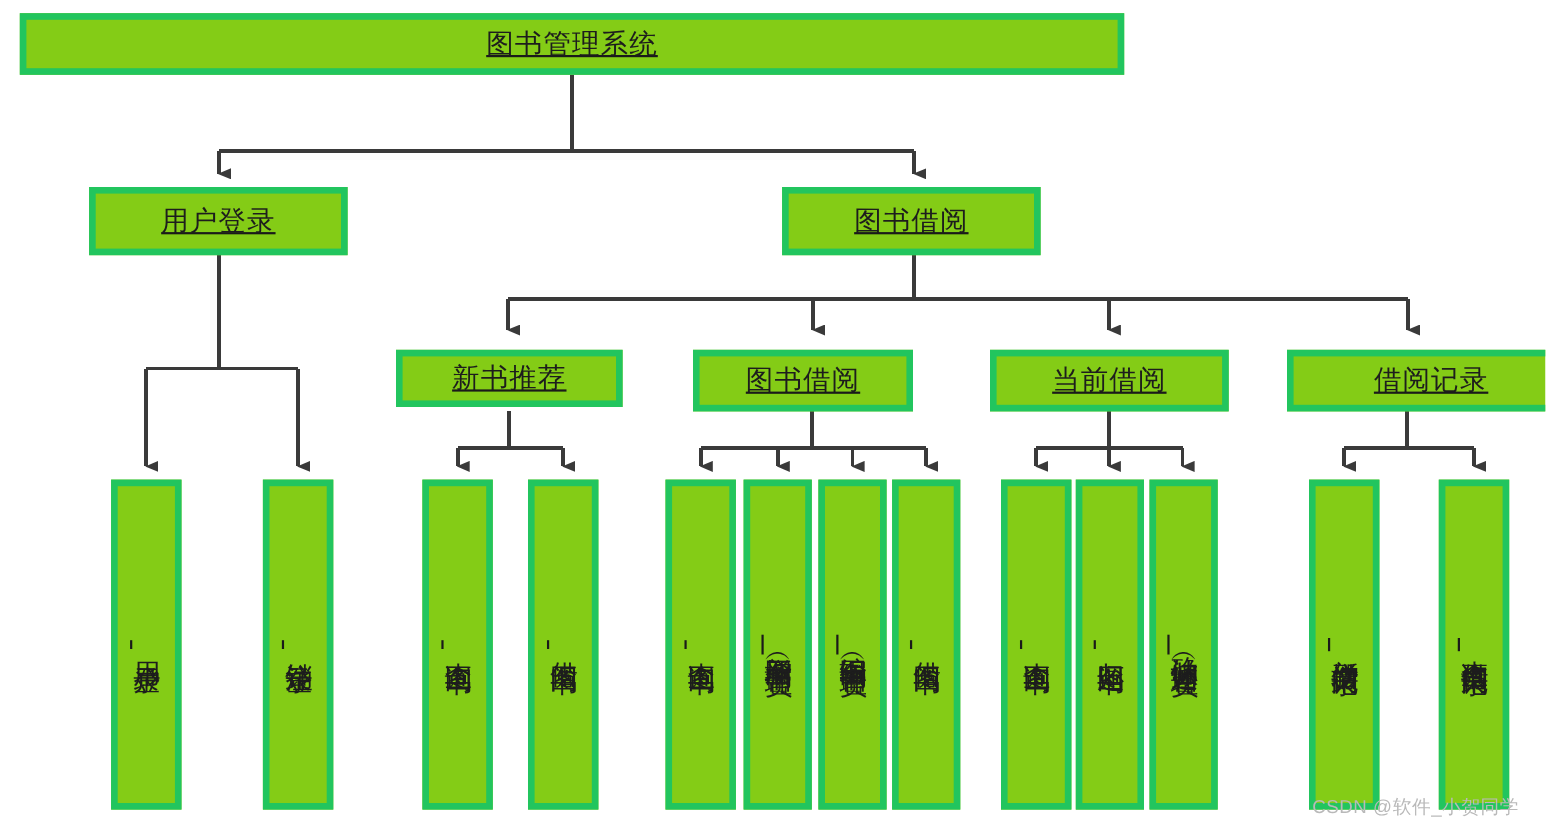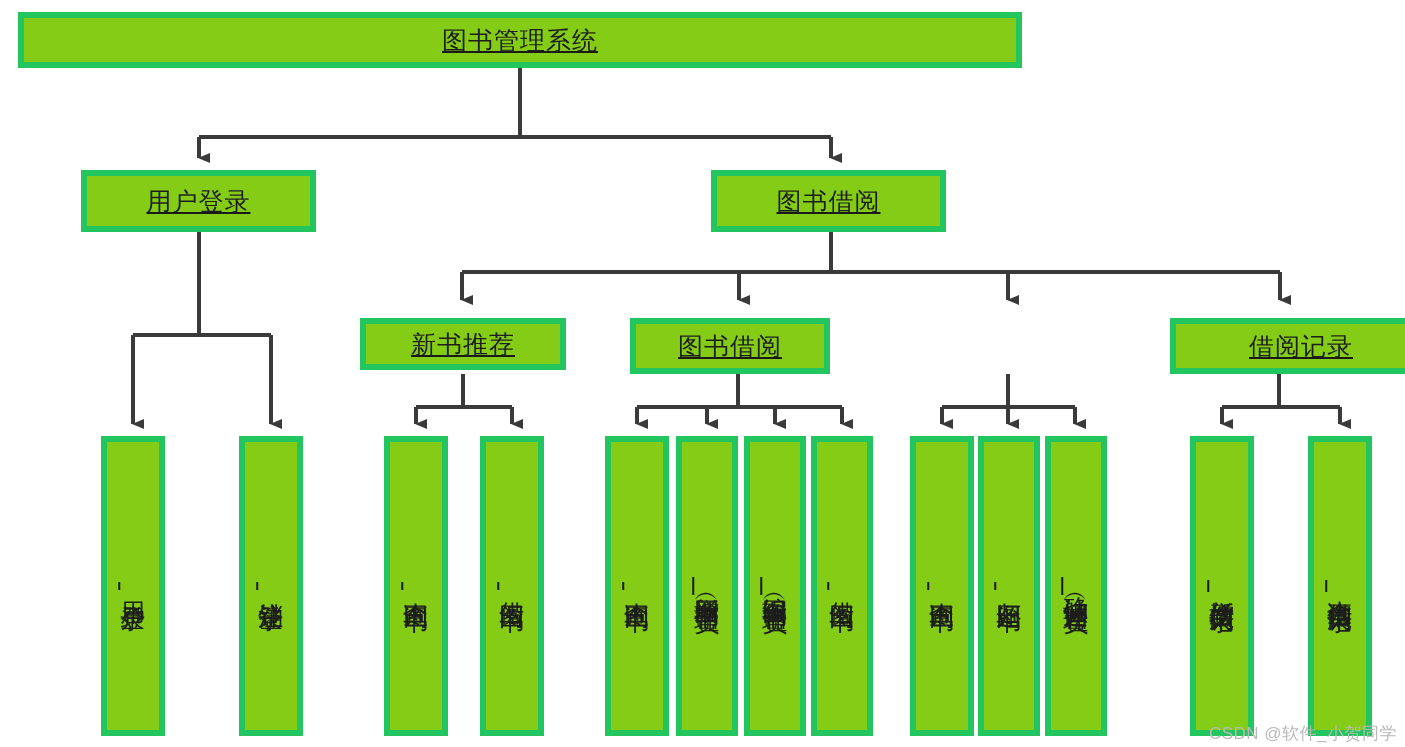--- a/index.html
+++ b/index.html
@@ -55,21 +55,21 @@
     writing-mode:vertical-rl;
     text-orientation:upright;
     font-size:25px;
     line-height:1.30;
     letter-spacing:2px;
     white-space:normal;
     max-height:292px;
   }
   .watermark{
     position:absolute;
-    right:8px;
+    right:24px;
     bottom:2px;
     font-size:17px;
     color:#b9b9b9;
     letter-spacing:0.5px;
     z-index:5;
     white-space:nowrap;
   }
 </style>
 </head>
 <body>
@@ -136,20 +136,23 @@
   <div class="node h" style="left:711px;top:170px;width:235px;height:62px;">
     <span class="lbl">图书借阅</span>
   </div>
 
   <div class="node h" style="left:360px;top:318px;width:206px;height:52px;">
     <span class="lbl">新书推荐</span>
   </div>
   <div class="node h" style="left:630px;top:318px;width:200px;height:56px;">
     <span class="lbl">图书借阅</span>
   </div>
+  <div class="node h" style="left:900px;top:318px;width:217px;height:56px;">
+    <span class="lbl">当前借阅</span>
+  </div>
   <div class="node h" style="left:1170px;top:318px;width:262px;height:56px;">
     <span class="lbl">借阅记录</span>
   </div>
 
   <div class="node v" style="left:101px;top:436px;width:64px;height:300px;">
     <span class="lbl">用户登录</span>
   </div>
   <div class="node v" style="left:239px;top:436px;width:64px;height:300px;">
     <span class="lbl">注销登录</span>
   </div>

